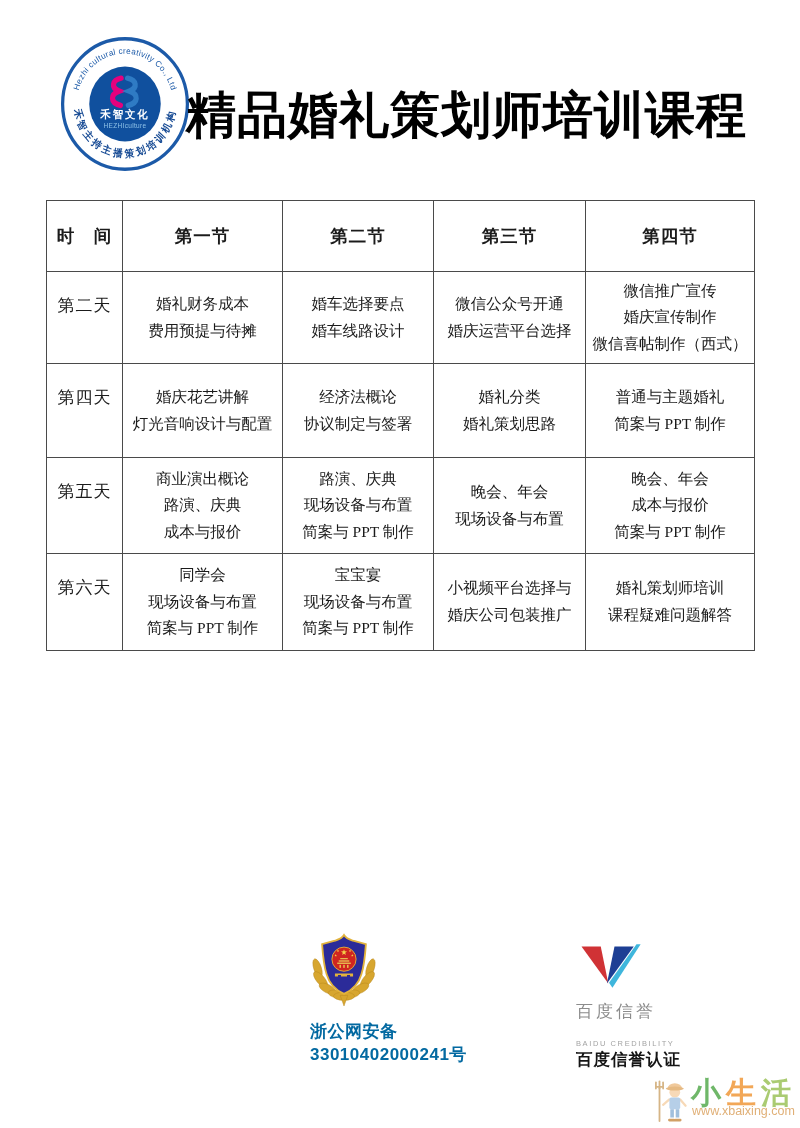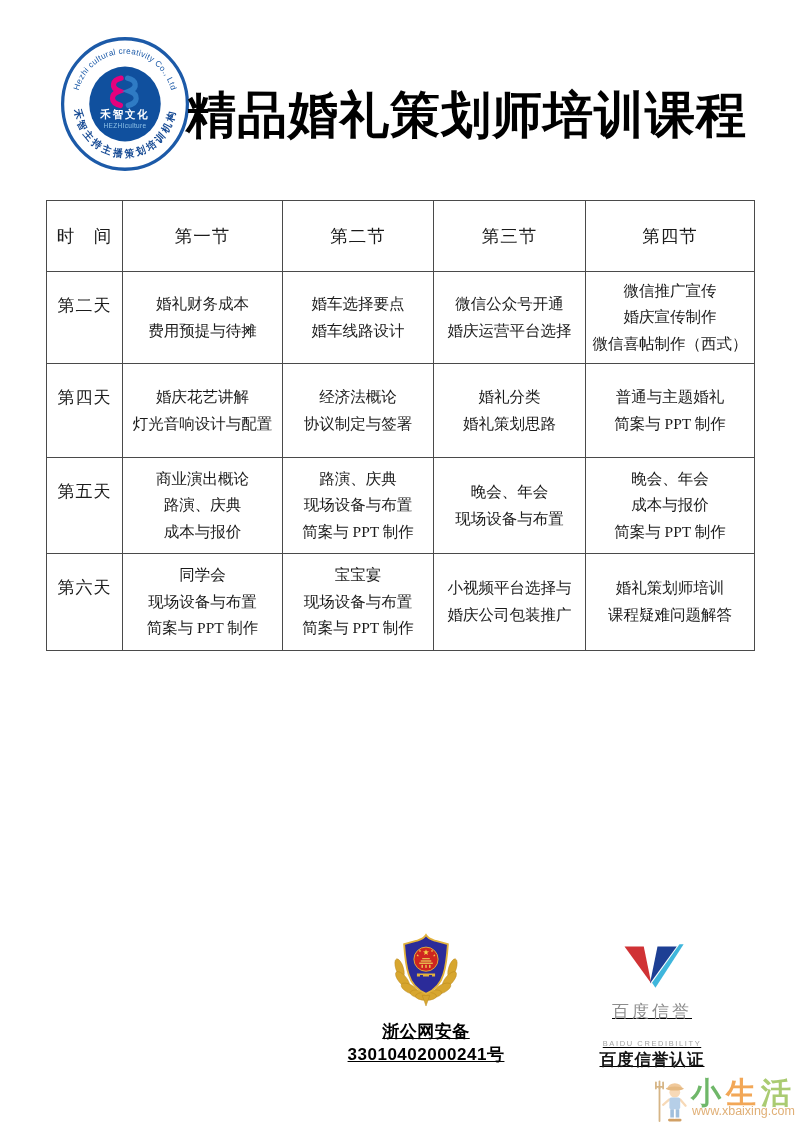--- a/index.html
+++ b/index.html
@@ -14,33 +14,33 @@
     font-family:Liberation Mono, monospace;font-weight:bold;
     font-size:50px;letter-spacing:1px;color:#000;
   }
   
   table.course{
     position:absolute;left:46px;top:200px;width:708px;
     border-collapse:collapse;table-layout:fixed;
     font-family:"Liberation Serif",serif;color:#1b1b1b;
   }
   table.course th,table.course td{border:1px solid #4a4a4a;text-align:center;}
-  table.course th{font-size:17.5px;font-weight:normal;height:68px;vertical-align:middle;letter-spacing:1px;}
+  table.course th{font-size:17.5px;font-weight:bold;height:68px;vertical-align:middle;letter-spacing:1px;}
   td.day{font-size:17px;vertical-align:top;padding-top:22px;letter-spacing:1px;}
   td.cell{font-size:15.5px;line-height:1.72;white-space:pre-line;vertical-align:middle;padding:4px 2px;}
   tr.r1{height:102px}tr.r2{height:92px}tr.r3{height:96px}
   tr.r4{height:94px}tr.r5{height:96px}tr.r6{height:97px}
   
   .footer{position:absolute;left:0;top:930px;width:800px;height:140px;}
-  .f-block{position:absolute;text-align:center;text-decoration:underline;}
+  .f-block{position:absolute;text-align:left;}
   .f-left{left:66px;top:2px;width:200px;}
   .f-center{left:310px;top:0;width:232px;}
   .f-right{left:576px;top:12px;width:152px;}
   .copyright{margin-top:10px;font-size:14.5px;color:#2e2e2e;}
-  .police-text{margin-top:8px;font-size:17px;font-weight:700;color:#000000;letter-spacing:0.5px;}
+  .police-text{margin-top:8px;font-size:17px;font-weight:700;color:#0369a1;letter-spacing:0.5px;}
   .baidu-cn{margin-top:4px;font-size:17px;color:#8c8c8c;letter-spacing:3px;}
   .baidu-en{margin-top:16px;font-size:7.5px;color:#a3a3a3;letter-spacing:1.6px;}
   .baidu-cert{margin-top:1px;font-size:16.5px;font-weight:700;color:#141414;letter-spacing:1px;}
   
   .watermark{position:absolute;right:4px;bottom:0;display:flex;opacity:.85;}
   .wm-text{text-align:center;}
   .wm-chars{font-size:30px;font-weight:700;letter-spacing:5px;line-height:1;}
   .wm-c1{color:#57ab4f}.wm-c2{color:#f0983a}.wm-c3{color:#9cc25a}
   .wm-url{margin-top:-4px;font-family:Liberation Sans, sans-serif;font-size:12.5px;color:#dba25f;letter-spacing:0;}
   .hidden-defs{position:absolute;width:0;height:0;}

